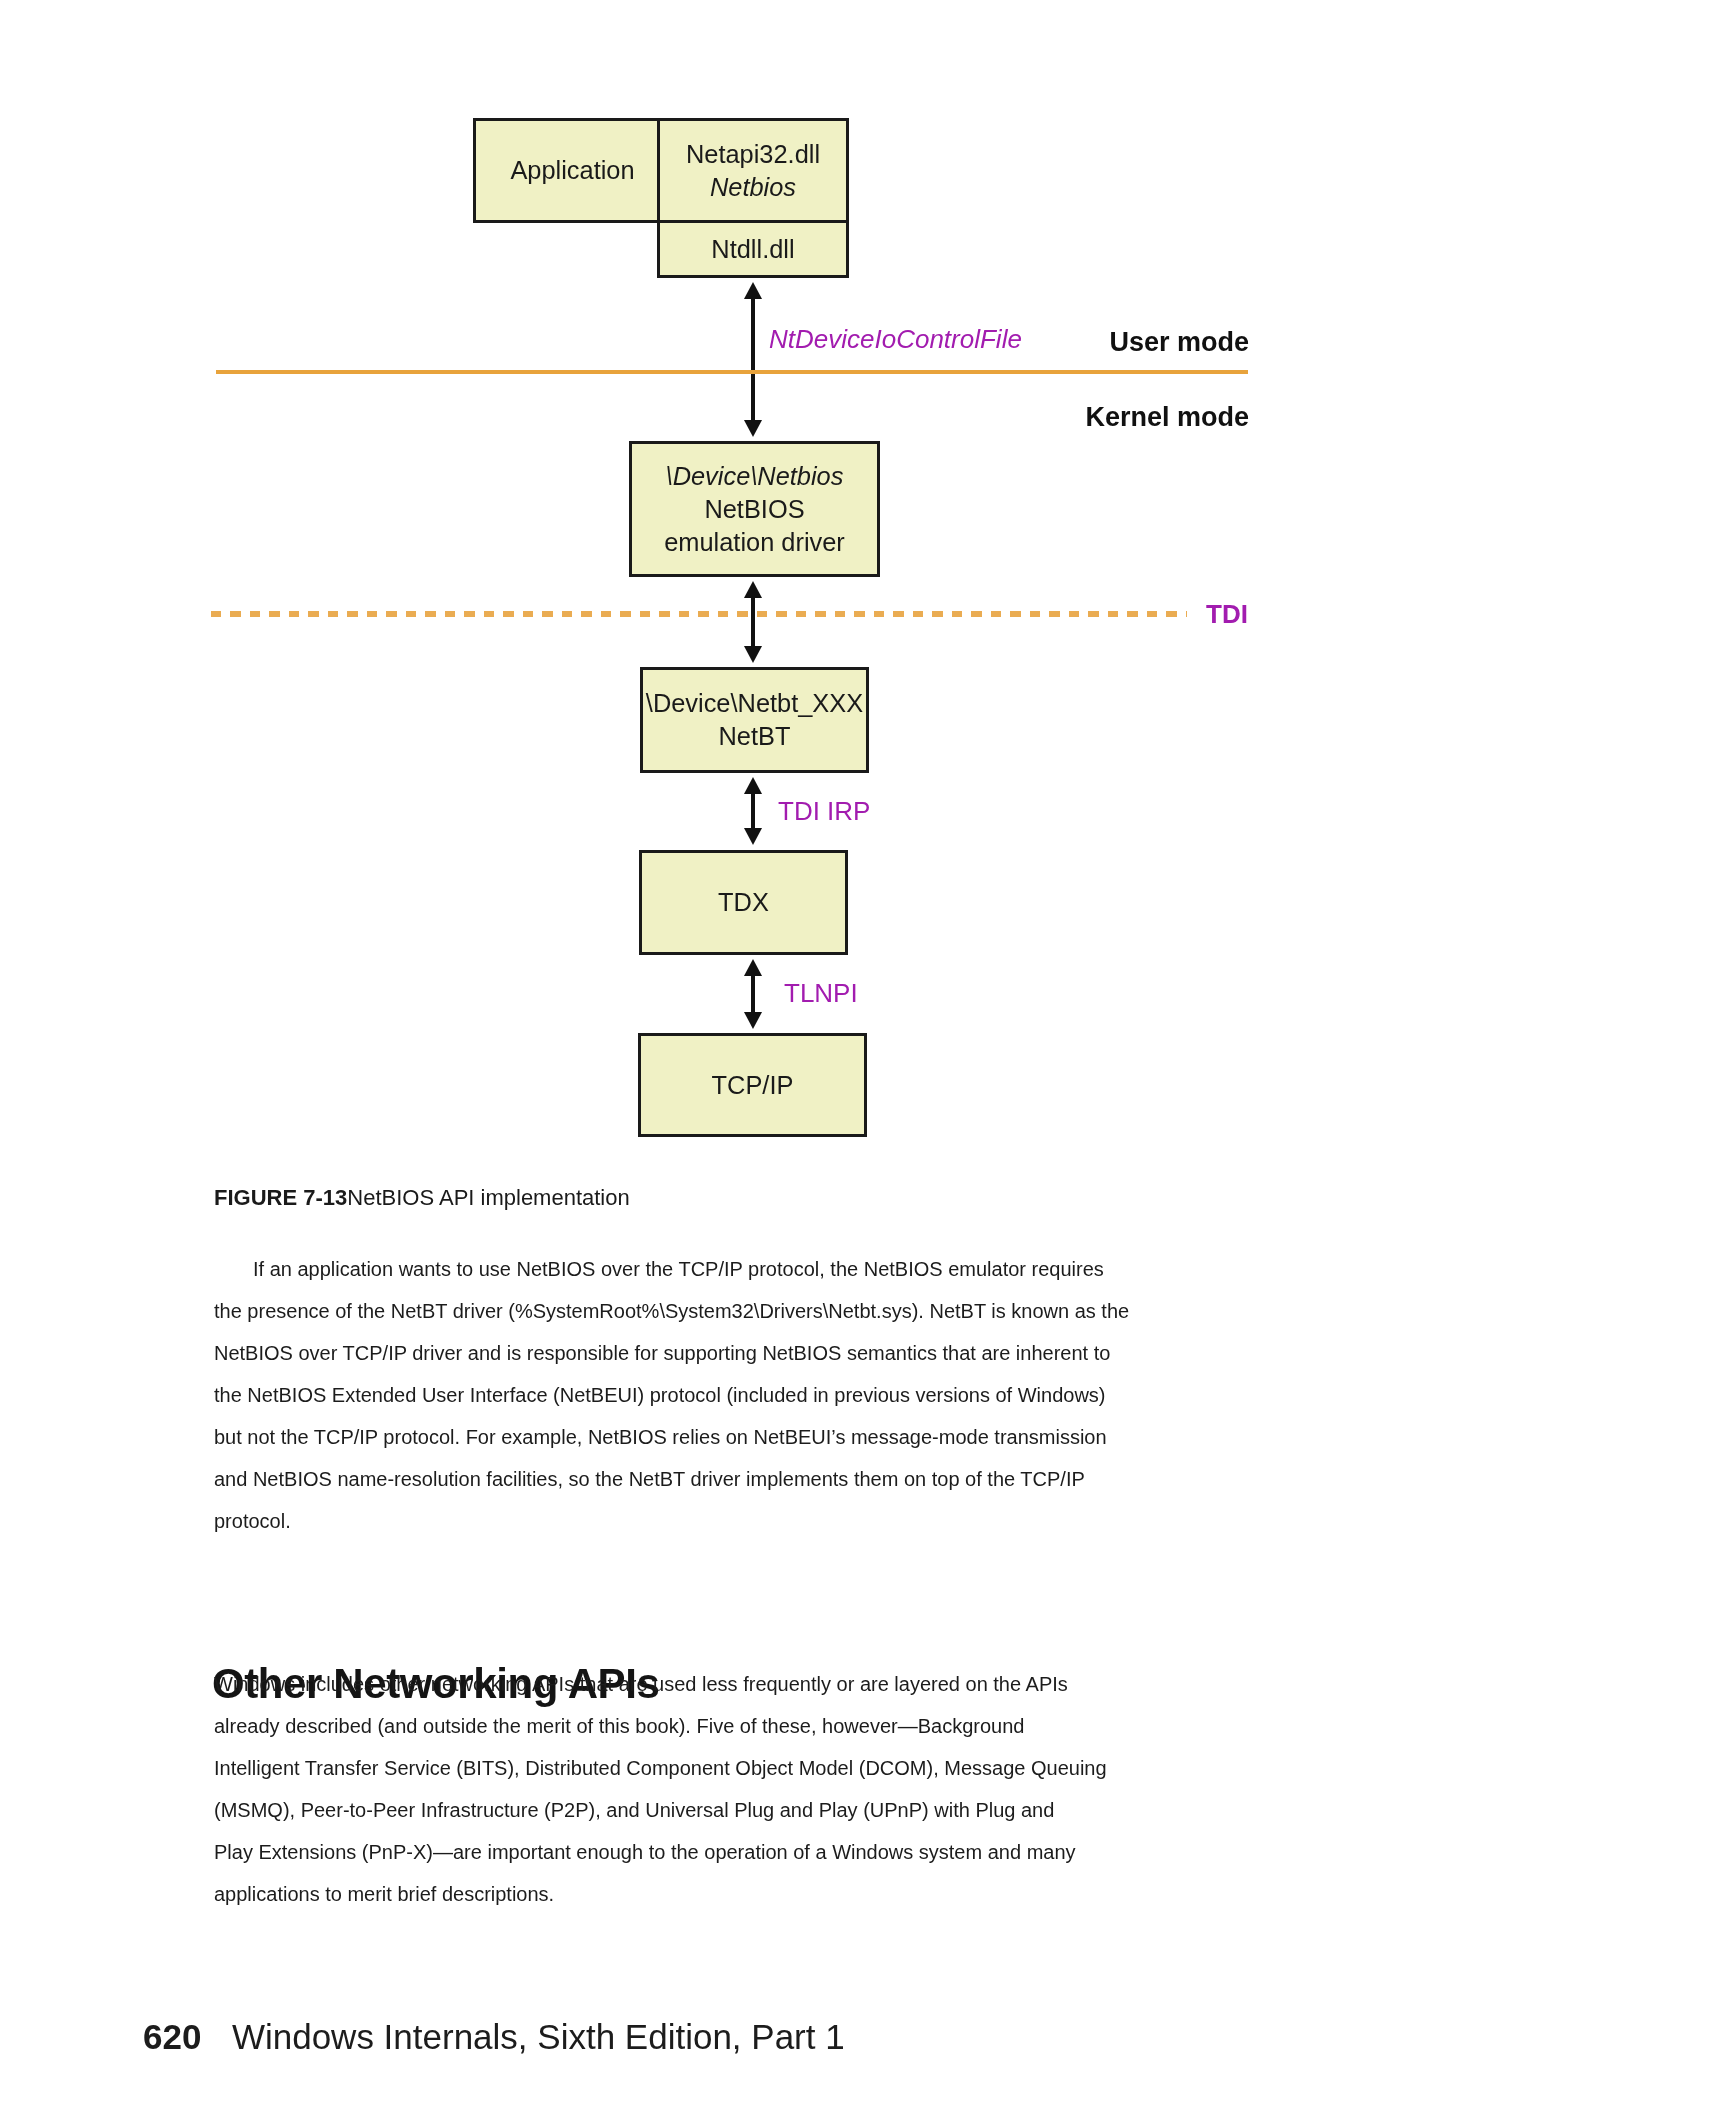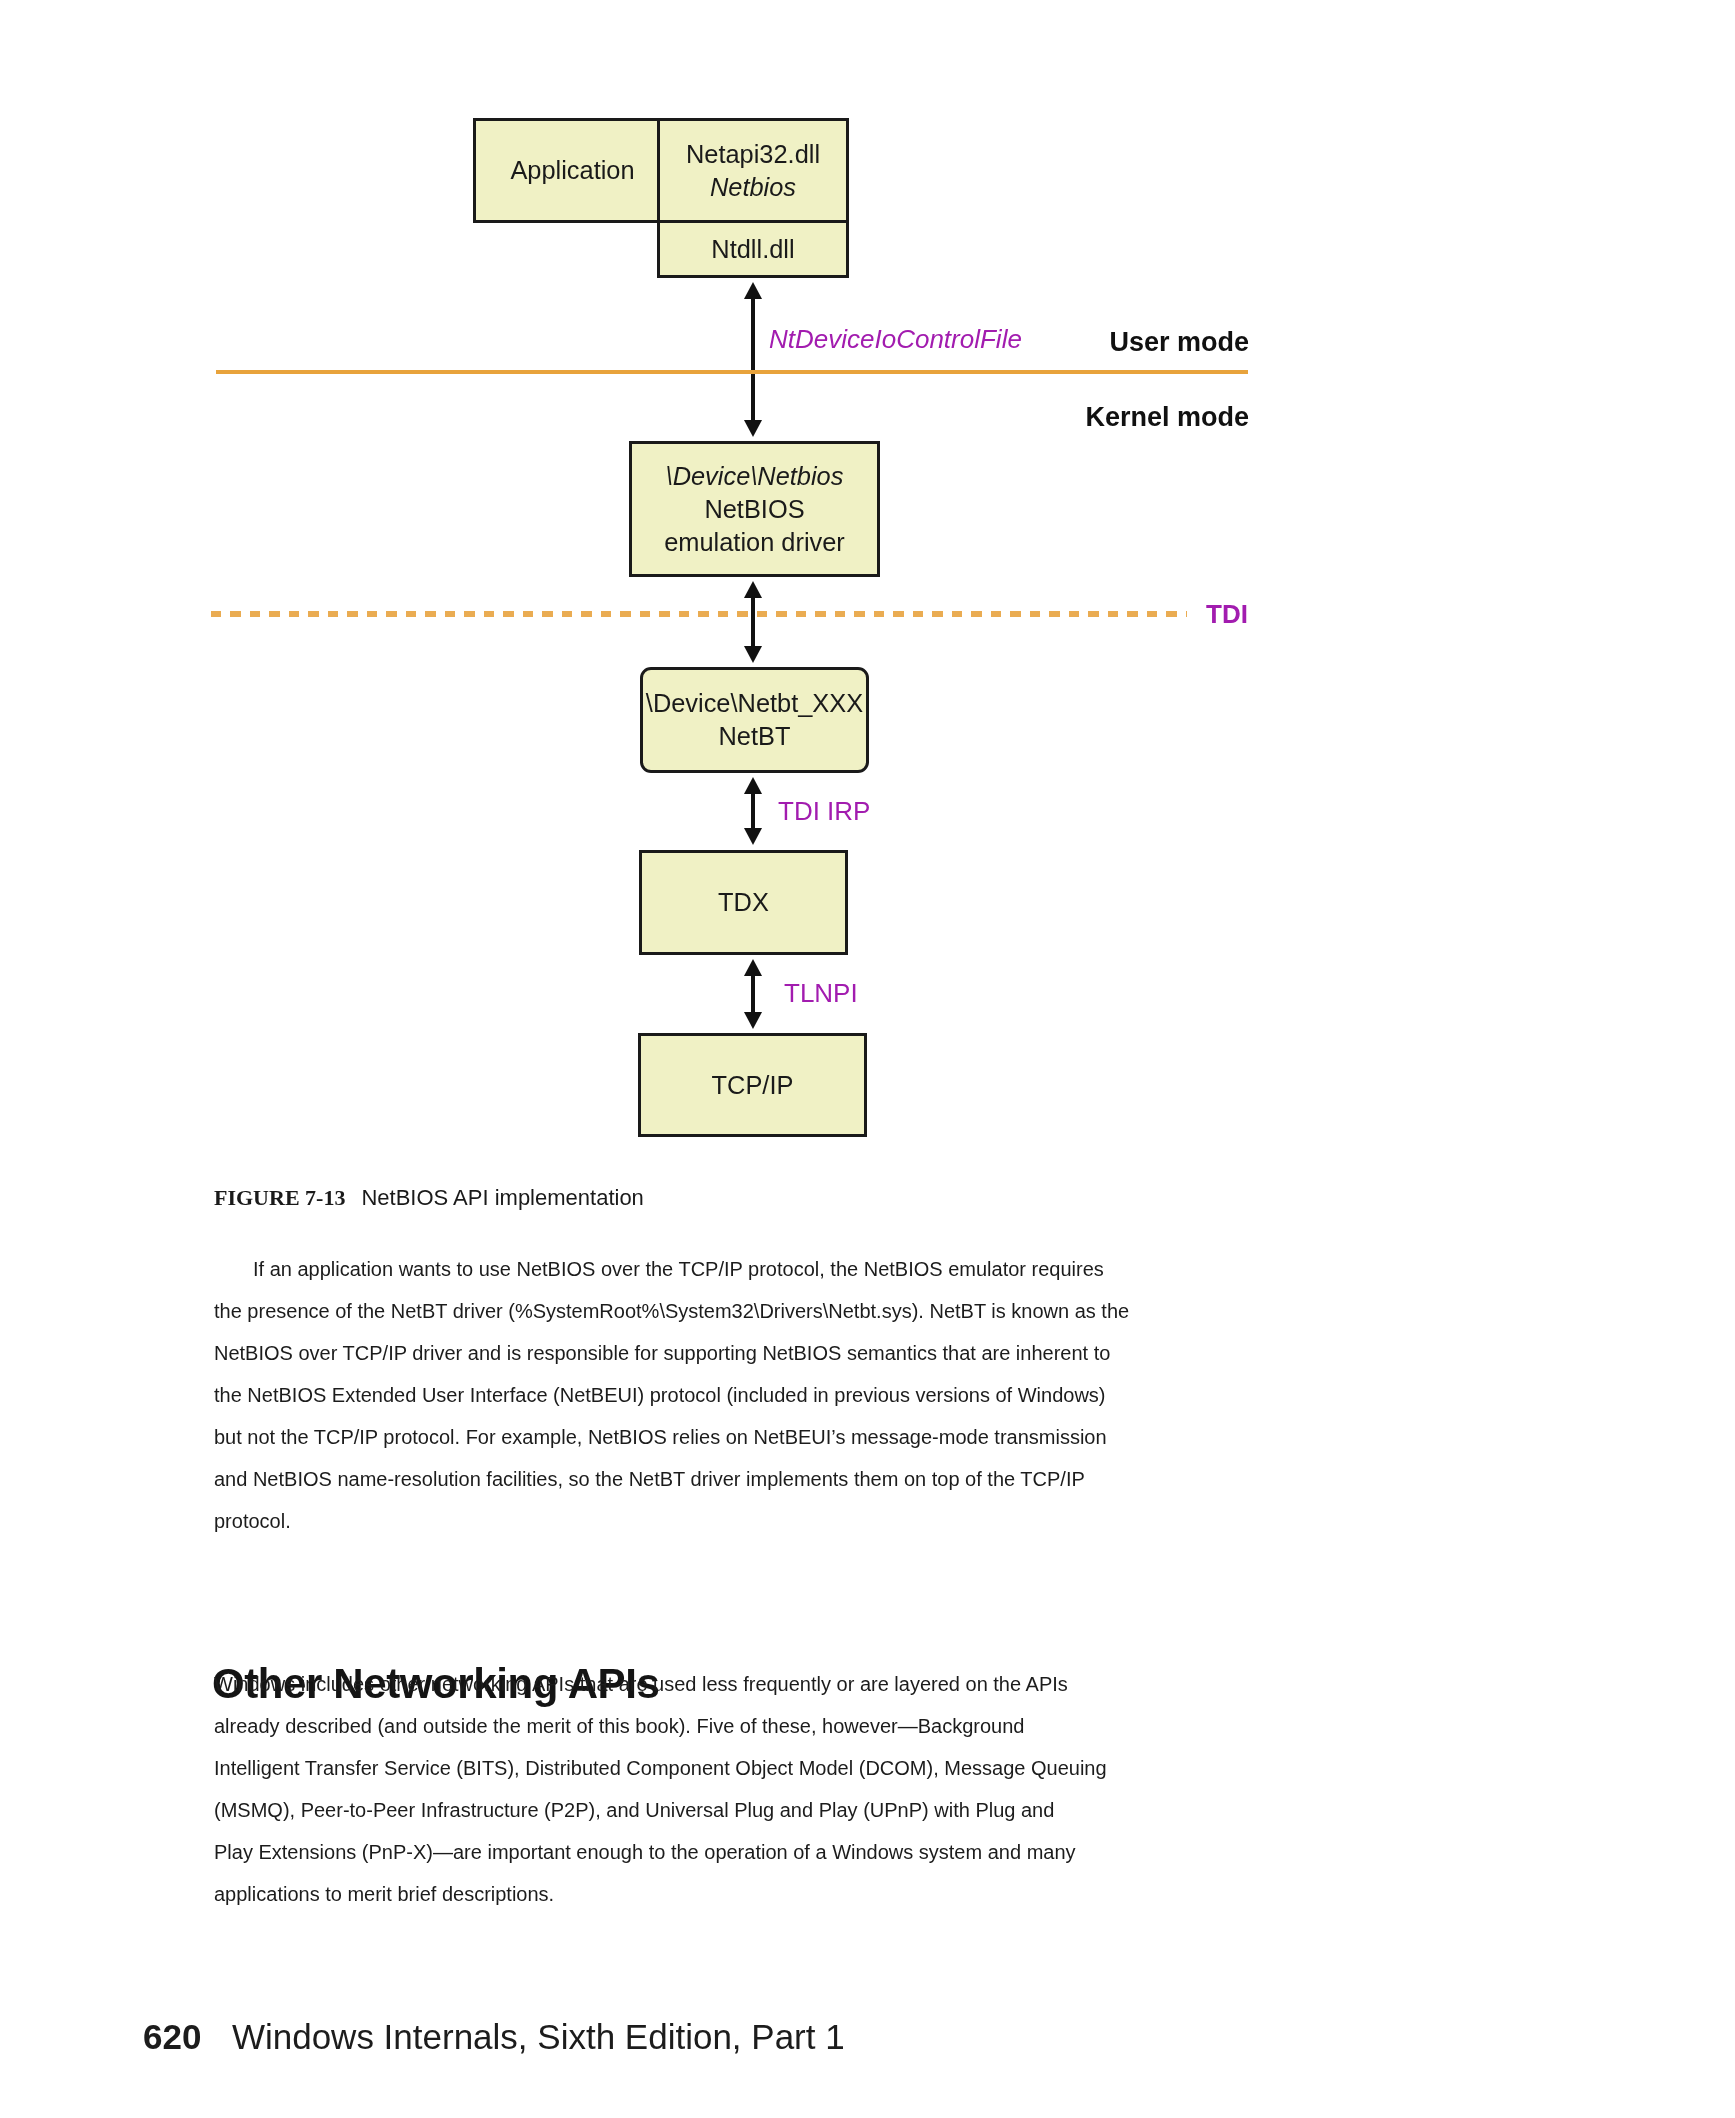--- a/index.html
+++ b/index.html
@@ -33,21 +33,21 @@
   .dashed-divider{
     position:absolute;left:211px;top:611px;width:976px;height:6px;
     background:repeating-linear-gradient(to right,
       var(--dashed-orange,#EAAC52) 0 10.2px, transparent 10.2px 19.5px);
   }
   .dlabel{position:absolute;font-size:26px;line-height:29px;color:#a21caf;white-space:nowrap;}
   .dlabel.ital{font-style:italic;}
   .mode-label{position:absolute;right:487px;font-size:27px;font-weight:bold;color:#111;white-space:nowrap;}
   
   .caption{position:absolute;left:214px;top:1185px;font-size:22px;color:#1a1a1a;white-space:nowrap;}
-  .caption .cap-label{font-weight:bold;margin-right:16px;font-family:Liberation Serif, serif;}
+  .caption .cap-label{font-weight:bold;margin-right:0;}
   .bodytext{position:absolute;left:214px;font-size:20px;line-height:42px;color:#1c1c1c;}
   .bodytext .tline{white-space:nowrap;}
   #para1{top:1248px;}
   #para1 .tline:first-child{text-indent:39px;}
   #para2{top:1663px;}
   .section-heading{
     position:absolute;left:212px;top:1625px;font-size:42px;font-weight:bold;
     color:#141414;white-space:nowrap;letter-spacing:-0.4px;
   }
   .footer{position:absolute;left:143px;top:2017px;font-size:35px;color:#1c1c1c;white-space:nowrap;}
@@ -81,21 +81,21 @@
   <div class="dbox" style="left:629px;top:441px;width:251px;height:136px;">
     <span class="ital">\Device\Netbios</span>
     <span>NetBIOS</span>
     <span>emulation driver</span>
   </div>
 
   <div class="varrow" style="top:598px;height:48px;"></div>
   <div class="dashed-divider"></div>
   <span class="dlabel" style="left:1206px;top:600px;font-weight:bold;">TDI</span>
 
-  <div class="dbox" style="left:640px;top:667px;width:229px;height:106px;border-radius:11px;">
+  <div class="dbox" style="left:640px;top:667px;width:229px;height:106px;">
     <span>\Device\Netbt_XXX</span>
     <span>NetBT</span>
   </div>
 
   <div class="varrow" style="top:794px;height:34px;"></div>
   <span class="dlabel" style="left:778px;top:797px;">TDI IRP</span>
 
   <div class="dbox" style="left:639px;top:850px;width:209px;height:105px;">
     <span>TDX</span>
   </div>

